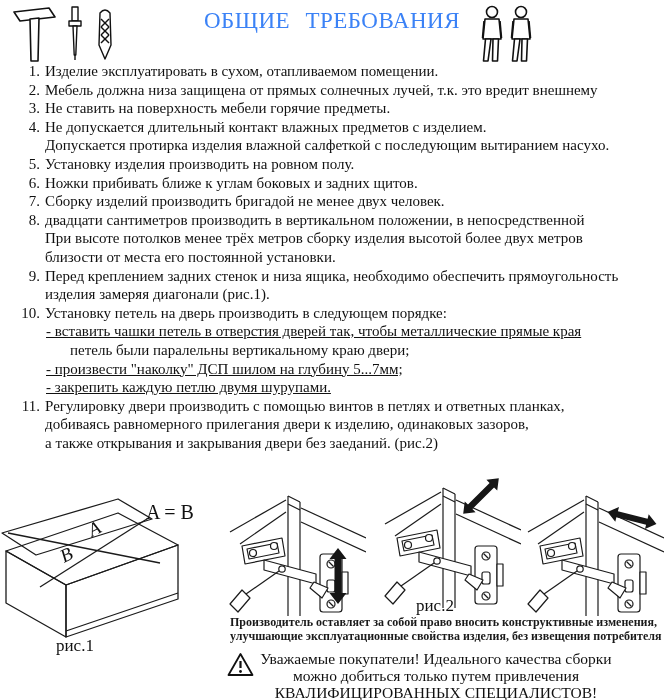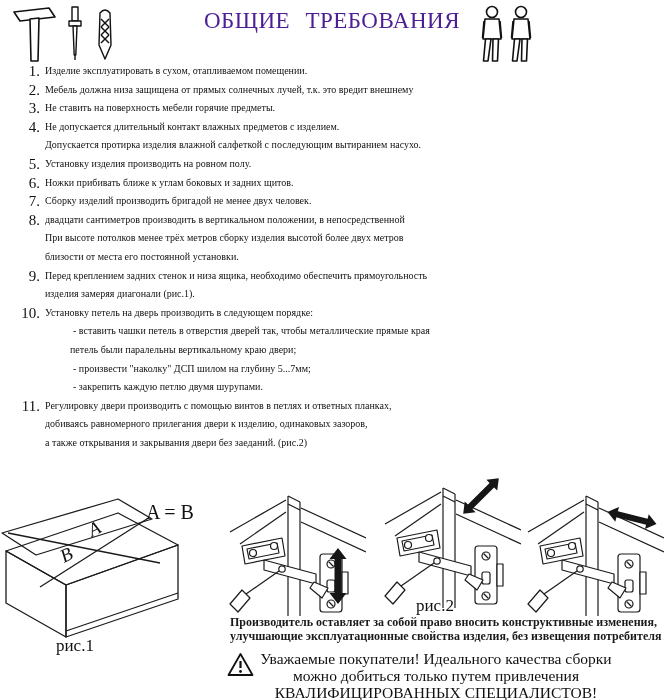--- a/index.html
+++ b/index.html
@@ -1,27 +1,27 @@
 <!DOCTYPE html>
 <html><head>
 <meta charset="utf-8">
 <style>
   html,body{margin:0;padding:0;background:#fff;}
   .page{position:relative;width:664px;height:700px;background:#ffffff;color:#111;
         font-family:"Liberation Serif","DejaVu Serif",serif;overflow:hidden;}
   .title{position:absolute;left:0;top:8px;width:664px;text-align:center;
-         font-size:23px;letter-spacing:.5px;word-spacing:9px;color:#4c1d95;}
+         font-size:23px;letter-spacing:.5px;word-spacing:9px;color:#3b82f6;}
   .tools{position:absolute;left:8px;top:5px;}
   .persons{position:absolute;left:481px;top:4px;}
   .list{position:absolute;left:6px;top:62px;}
   .item{display:flex;}
   .num{width:34px;flex:none;text-align:right;padding-right:5px;
        font-size:15px;line-height:18.6px;}
-  .ln{font-size:10px;line-height:18.6px;white-space:nowrap;}
-  .dash{margin-left:28px;}
+  .ln{font-size:15px;line-height:18.6px;white-space:nowrap;}
+  .dash{margin-left:1px;text-decoration:underline;}
   .dashc{margin-left:25px;}
   .fig{position:absolute;}
   #fig1{left:0px;top:487px;}
   #figA{left:226px;top:476px;}
   #figB{left:381px;top:472px;}
   #figC{left:524px;top:476px;}
   .fig1label{position:absolute;left:56px;top:636px;font-size:17px;}
   .fig2label{position:absolute;left:416px;top:596px;font-size:17px;}
   .producer{position:absolute;left:230px;top:615px;width:434px;text-align:left;
             font-size:12px;font-weight:bold;line-height:14px;color:#1a1a1a;}

